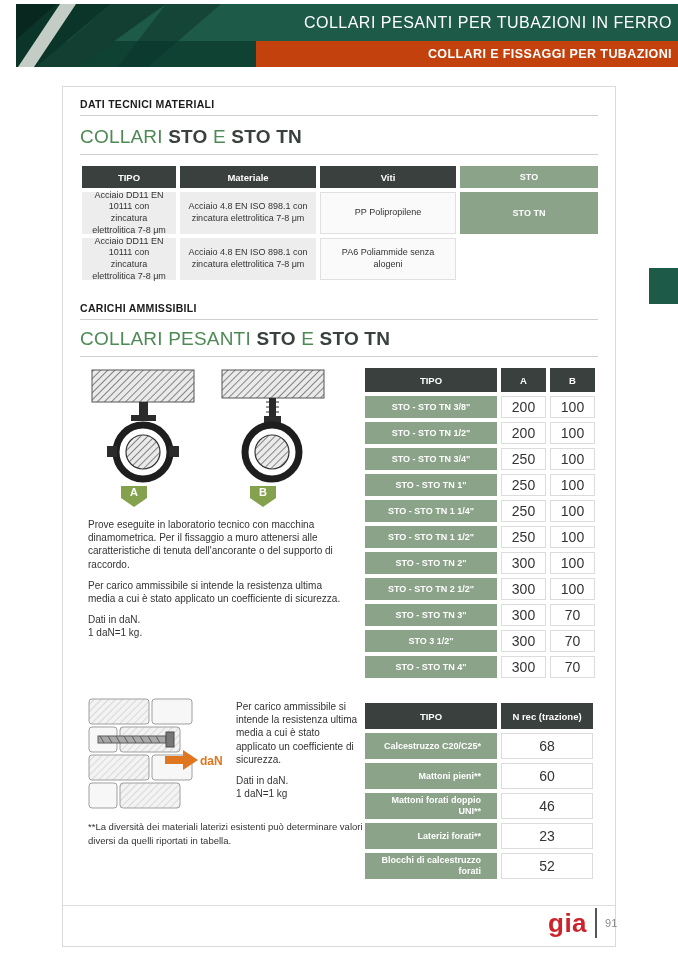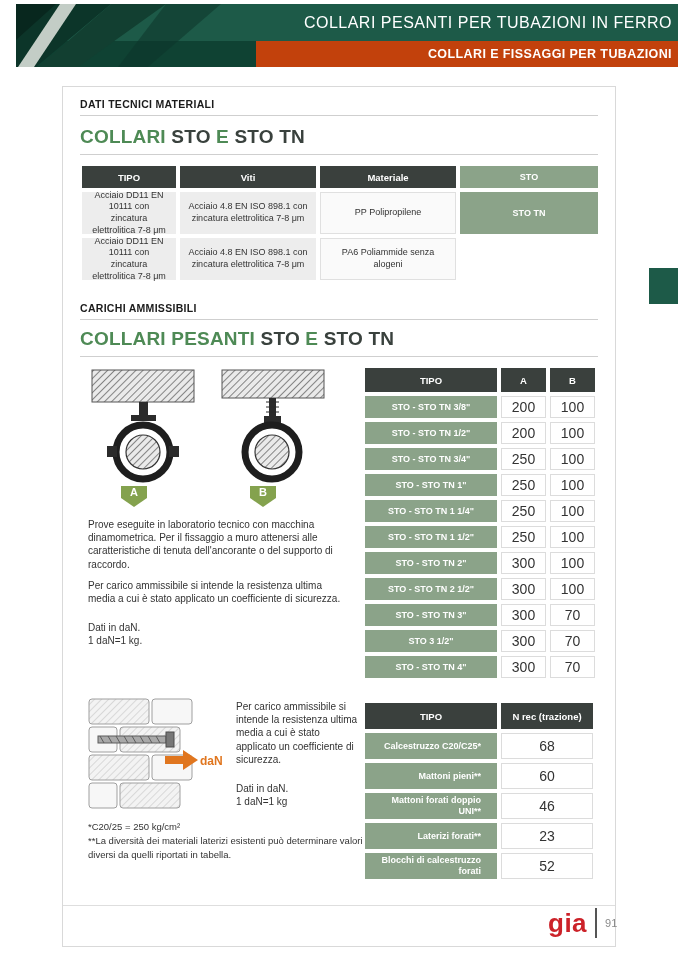--- a/index.html
+++ b/index.html
@@ -13,21 +13,21 @@
   .band1 span{color:#fff;font-size:16px;font-weight:400;letter-spacing:.5px}
   .band2 span{color:#fff;font-size:12.5px;font-weight:700;letter-spacing:.4px}
   [data-name="header-deco-pattern"]{position:absolute;left:0;top:0;width:240px;height:63px}
 
   [data-name="page-frame"]{position:absolute;left:62px;top:86px;width:554px;height:861px;border:1px solid #d9d9d9}
   [data-name="corner-accent"]{position:absolute;left:649px;top:268px;width:29px;height:36px;background:#1d5a48}
 
   .sec-label{position:absolute;font-size:10.5px;font-weight:700;color:#1b1b1b;letter-spacing:.3px}
   .rule{position:absolute;height:1px;background:#cfcfcf}
   .heading{position:absolute;font-size:19px;letter-spacing:.2px;white-space:nowrap}
-  .hg{color:#4e8a55;font-weight:700}
+  .hg{color:#4e8a55;font-weight:400}
   .hd{color:#39413d;font-weight:700}
 
   
   .grid{position:absolute;display:grid;gap:4px}
   [data-name="materials-table"]{left:82px;top:166px;grid-template-columns:94px 136px 136px 138px;grid-template-rows:22px 42px 42px}
   [data-name="loads-table"]{left:365px;top:368px;grid-template-columns:132px 45px 45px;grid-template-rows:24px repeat(11,22px)}
   [data-name="anchor-table"]{left:365px;top:703px;grid-template-columns:132px 92px;grid-template-rows:26px repeat(5,26px)}
   .th{background:#3a403d;color:#fff;font-size:9.5px;font-weight:700;display:flex;align-items:center;justify-content:center;text-align:center}
   .tl{background:#8ba389;color:#fff;font-size:9px;font-weight:700;display:flex;align-items:center;justify-content:center;text-align:center;padding:0 5px;line-height:1.2}
   .tl.right{justify-content:flex-end;text-align:right;padding-right:16px}
@@ -37,21 +37,21 @@
 
   
   [data-name="collar-diagram"]{position:absolute;left:88px;top:368px;width:240px;height:142px}
   [data-name="wall-anchor-diagram"]{position:absolute;left:88px;top:698px;width:138px;height:114px}
 
   
   [data-name="loads-text"]{position:absolute;left:88px;top:518px;width:262px;font-size:10px;color:#333;line-height:1.32}
   [data-name="loads-text"] p{margin-bottom:8px}
   [data-name="anchor-text"]{position:absolute;left:236px;top:700px;width:122px;font-size:10px;color:#333;line-height:1.32}
   [data-name="anchor-text"] p{margin-bottom:8px}
-  .gap-top{margin-top:16px}
+  .gap-top{margin-top:8px}
   [data-name="footnotes"]{position:absolute;left:88px;top:820px;width:292px;font-size:9.5px;color:#333;line-height:1.45}
 
   
   [data-name="footer-divider"]{background:#dedede}
   [data-name="page-footer"]{position:absolute;left:548px;top:908px;display:flex;align-items:center;gap:8px}
   [data-name="gia-logo"]{color:#cc2229;font-size:26px;font-weight:700;letter-spacing:.5px;line-height:1}
   .footer-bar{width:2px;height:30px;background:#555}
   [data-name="page-number"]{color:#8a8a8a;font-size:11px}
 </style>
 </head>
@@ -81,22 +81,22 @@
   <div data-name="corner-accent"></div>
 
   <div class="sec-label" style="left:80px;top:98px" data-name="section-label-materials">DATI TECNICI MATERIALI</div>
   <div class="rule" style="left:80px;top:115px;width:518px" data-name="divider"></div>
 
   <div class="heading" style="left:80px;top:126px" data-name="materials-heading"><span class="hg" data-name="heading-part">COLLARI </span><span class="hd" data-name="heading-part">STO</span><span class="hg" data-name="heading-part"> E </span><span class="hd" data-name="heading-part">STO TN</span></div>
   <div class="rule" style="left:80px;top:154px;width:518px" data-name="divider"></div>
 
   <div class="grid" data-name="materials-table">
     <div class="th" data-name="table-header-cell">TIPO</div>
+    <div class="th" data-name="table-header-cell">Materiale</div>
     <div class="th" data-name="table-header-cell">Viti</div>
-    <div class="th" data-name="table-header-cell">Materiale</div>
 
     <div class="tl" data-name="table-row-label">STO</div>
     <div class="tg" data-name="table-cell">Acciaio DD11 EN 10111 con zincatura elettrolitica 7-8 μm</div>
     <div class="tg" data-name="table-cell">Acciaio 4.8 EN ISO 898.1 con zincatura elettrolitica 7-8 μm</div>
     <div class="tw" data-name="table-cell">PP Polipropilene</div>
 
     <div class="tl" data-name="table-row-label">STO TN</div>
     <div class="tg" data-name="table-cell">Acciaio DD11 EN 10111 con zincatura elettrolitica 7-8 μm</div>
     <div class="tg" data-name="table-cell">Acciaio 4.8 EN ISO 898.1 con zincatura elettrolitica 7-8 μm</div>
     <div class="tw" data-name="table-cell">PA6 Poliammide senza alogeni</div>
@@ -225,21 +225,20 @@
     </g>
   </svg>
 
   <div data-name="anchor-text">
     <p data-name="paragraph">Per carico ammissibile si intende la resistenza ultima media a cui è stato applicato un coefficiente di sicurezza.</p>
     <div class="gap-top" data-name="note">Dati in daN.</div>
     <div data-name="note">1 daN=1 kg</div>
   </div>
 
   <div data-name="footnotes">
-    <div data-name="footnote">*C20/25 = 250 kg/cm²</div>
     <div data-name="footnote">**La diversità dei materiali laterizi esistenti può determinare valori diversi da quelli riportati in tabella.</div>
   </div>
 
   <div class="grid" data-name="anchor-table">
     <div class="th" data-name="table-header-cell">TIPO</div>
     <div class="th" data-name="table-header-cell">N rec (trazione)</div>
 
     <div class="tl right" data-name="table-row-label">Calcestruzzo C20/C25*</div>
     <div class="tv" data-name="table-cell">68</div>
 

